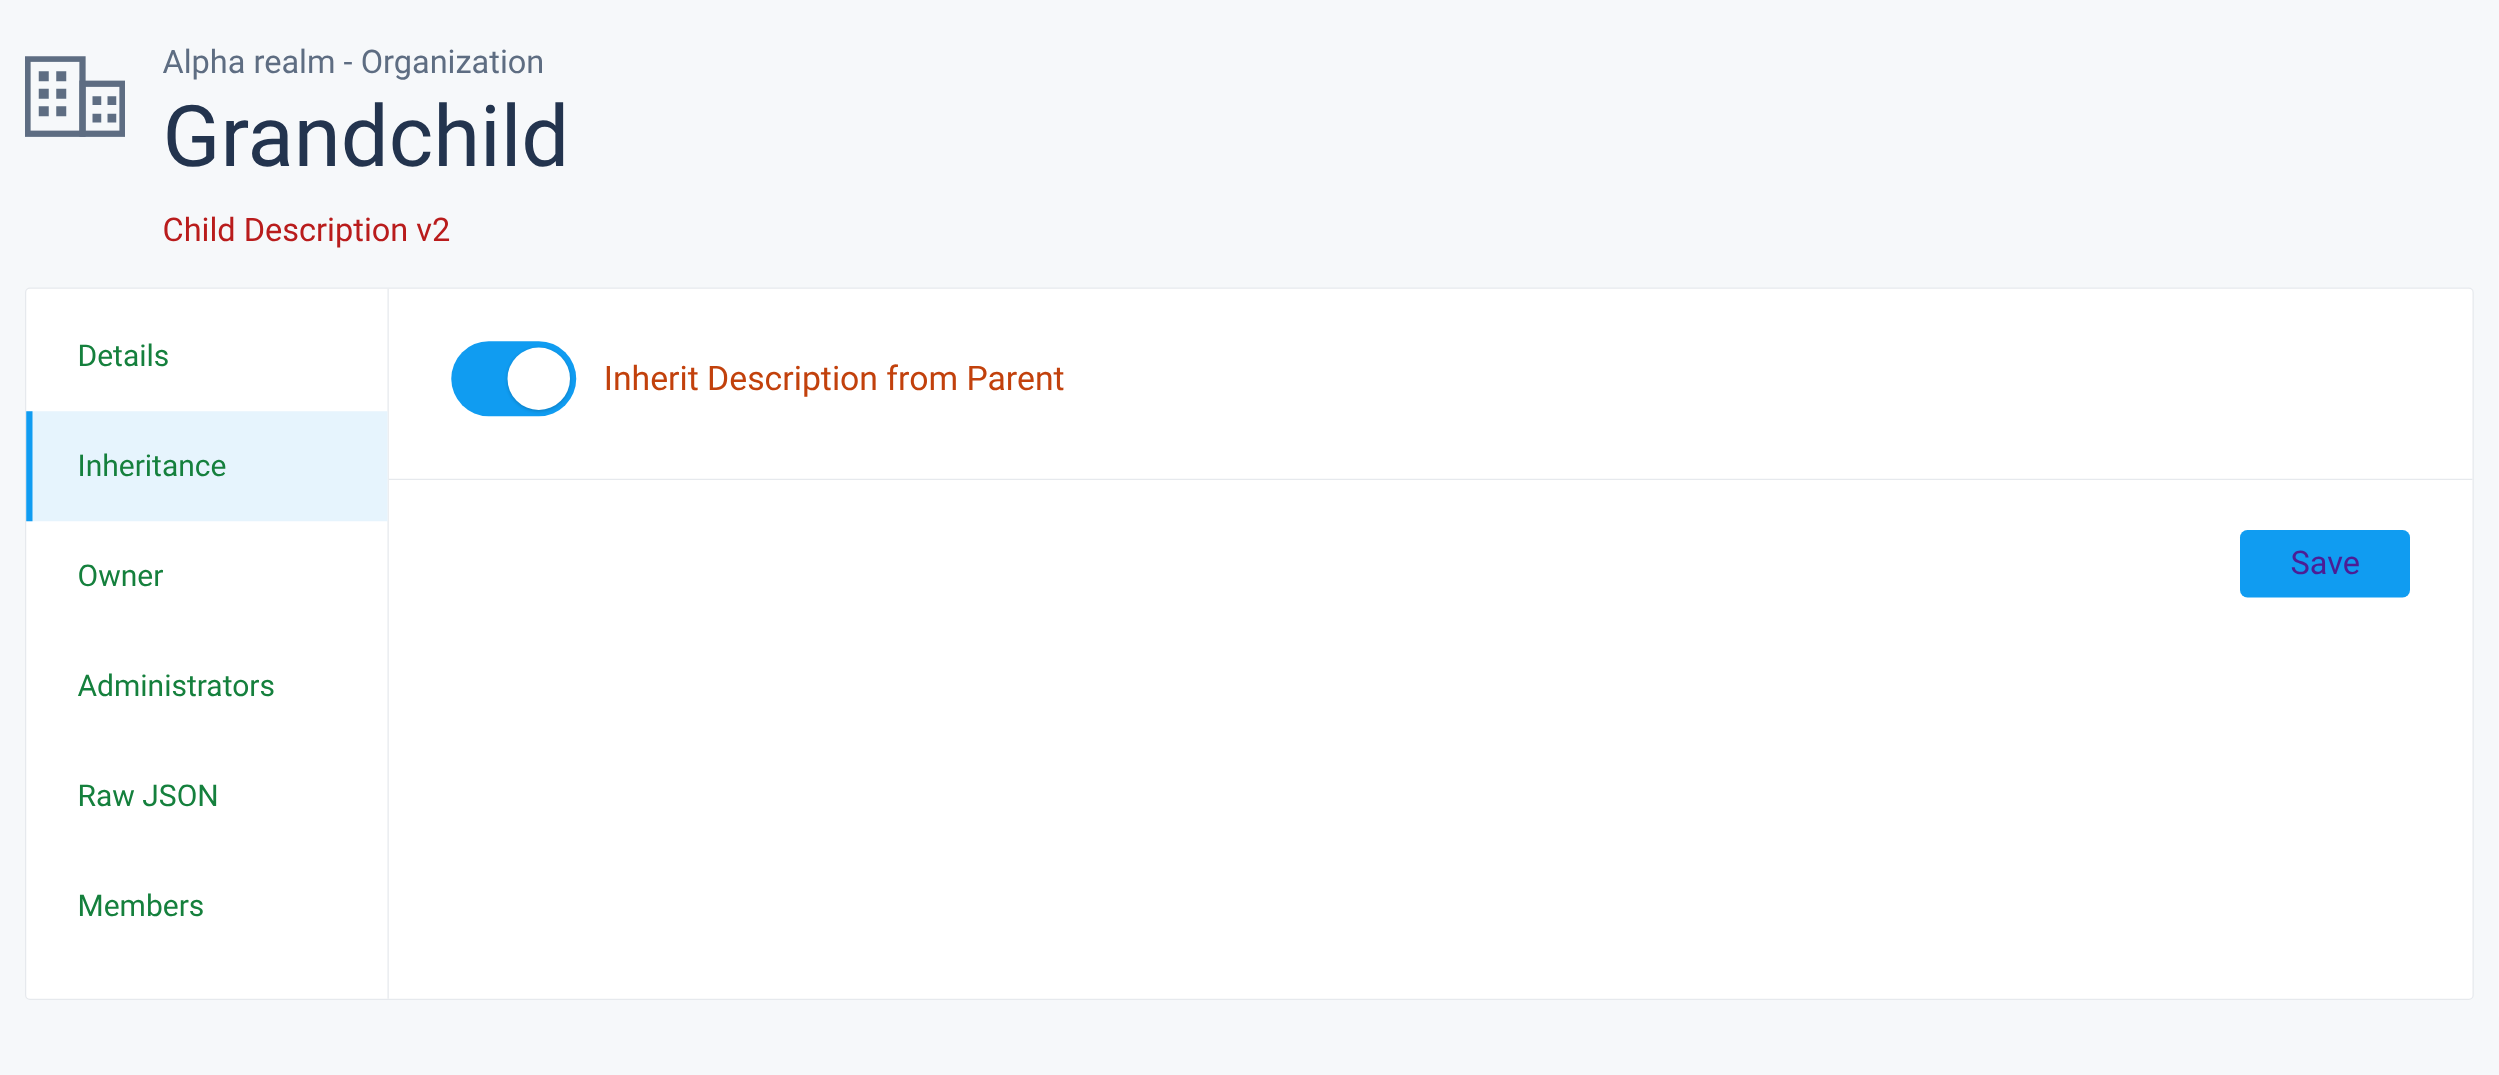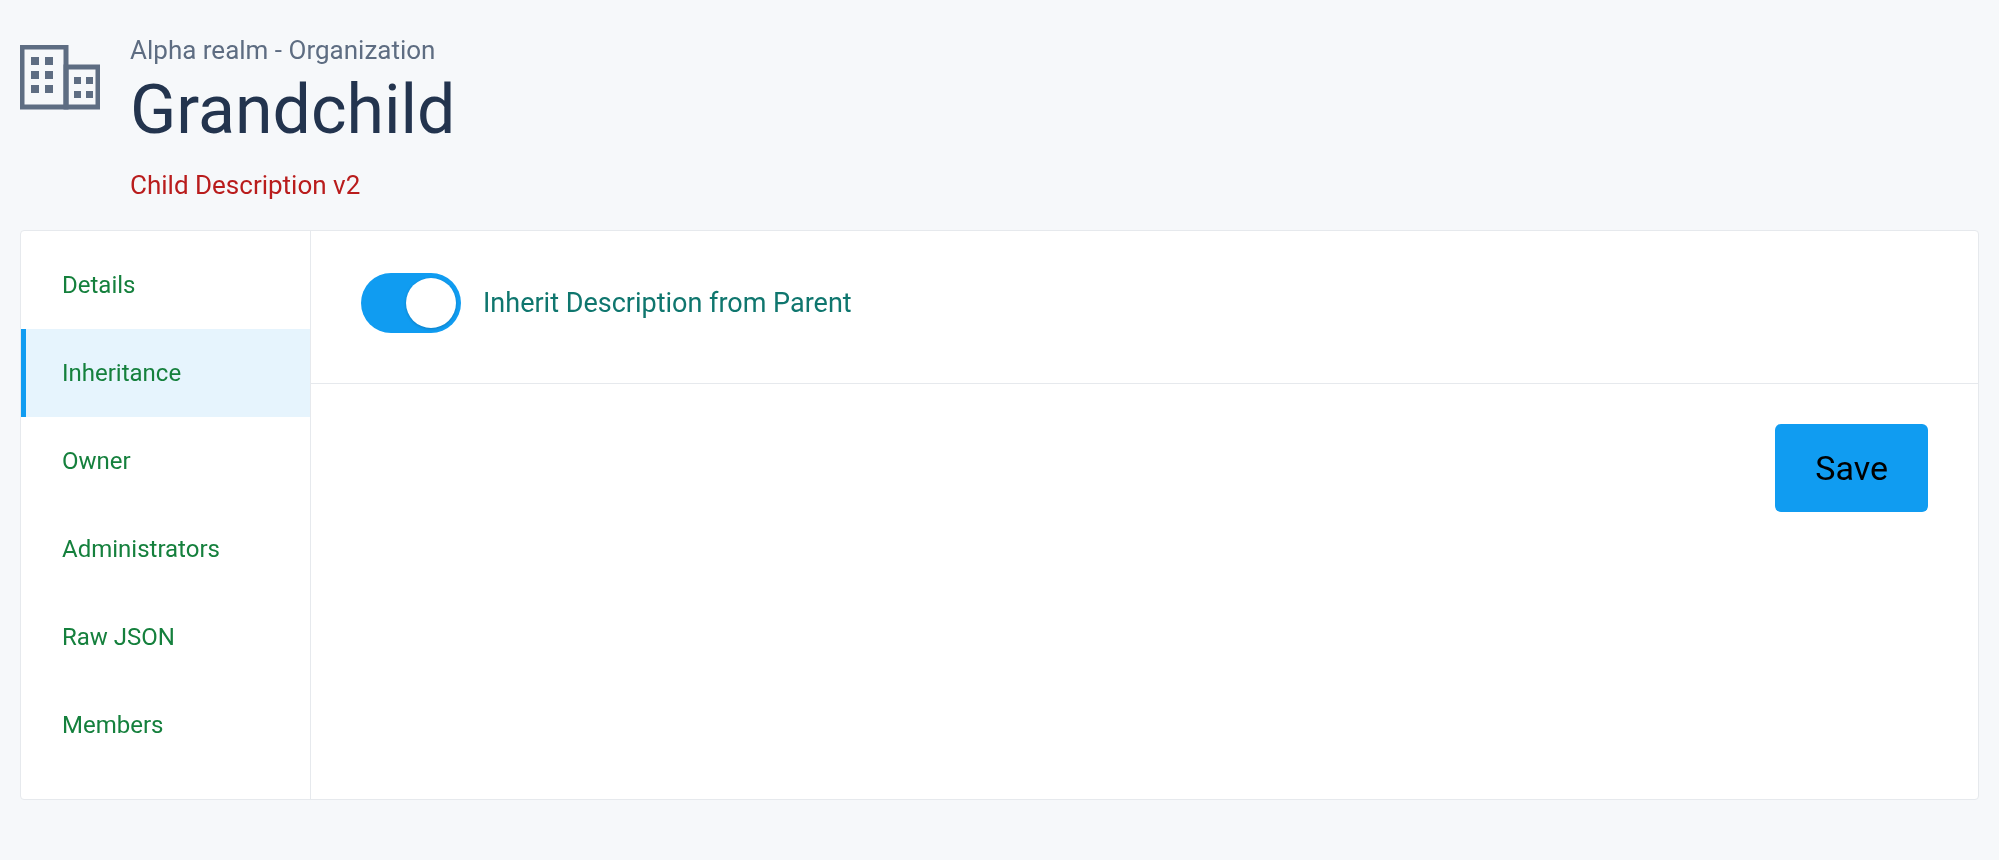--- a/index.html
+++ b/index.html
@@ -97,34 +97,34 @@
       height: 50px;
       background-color: #fff;
       border-radius: 50%;
       position: absolute;
       top: 5px;
       right: 5px;
       box-shadow: 0 1px 3px rgba(0,0,0,0.2);
     }
     .toggle-label {
       font-size: 27px;
-      color: #0f766e;
+      color: #c2410c;
     }
     .button-row {
       display: flex;
       justify-content: flex-end;
       padding: 40px 50px;
     }
     .save-button {
       background-color: #109cf1;
-      color: #000000;
+      color: #4c1d95;
       border: none;
       border-radius: 6px;
-      padding: 24px 40px;
-      font-size: 34px;
+      padding: 12px 40px;
+      font-size: 26px;
       cursor: pointer;
       font-family: inherit;
     }
   </style>
 </head>
 <body>
 
 <div class="header">
   <div class="header-icon">
     <svg width="80" height="72" viewBox="0 0 80 72" fill="none">

